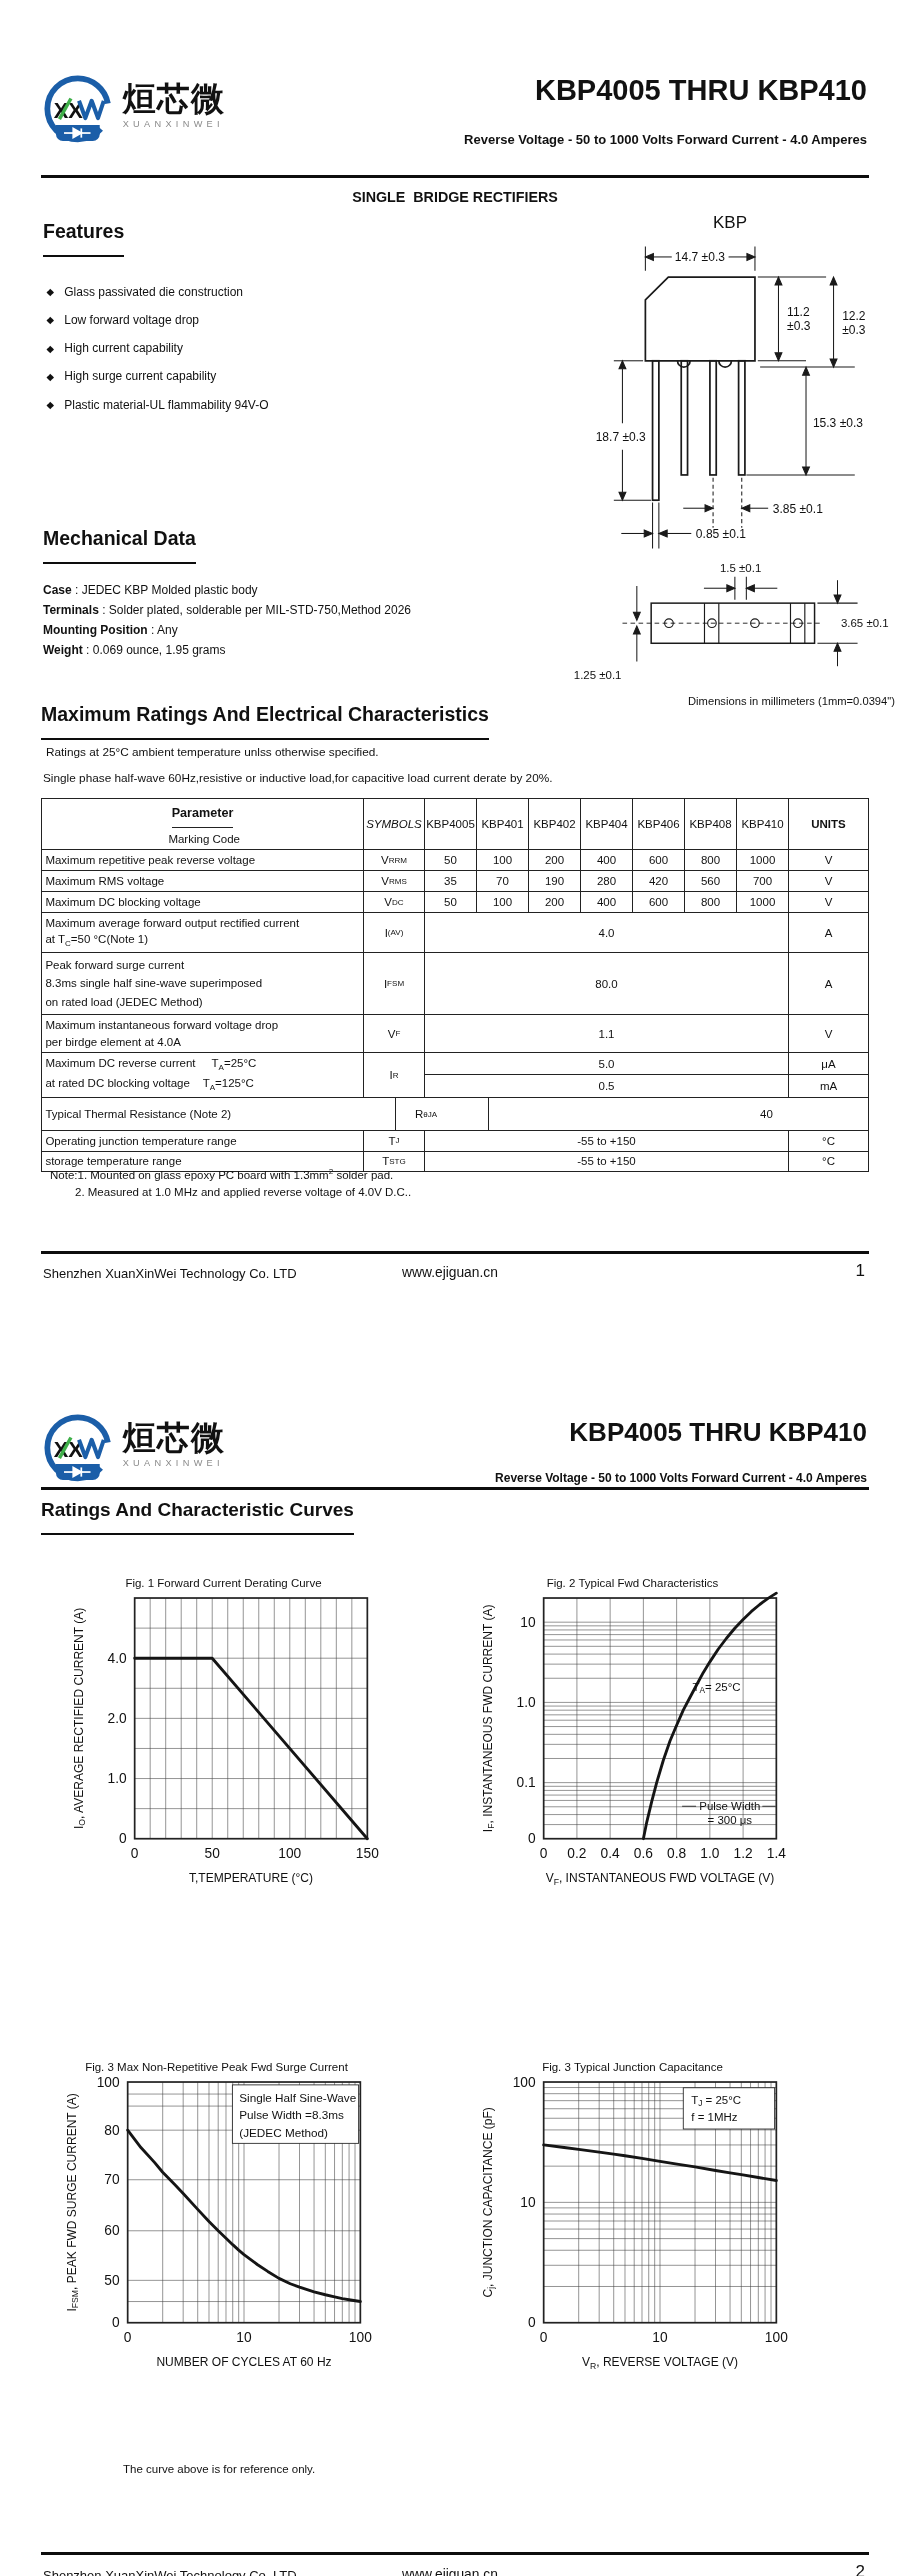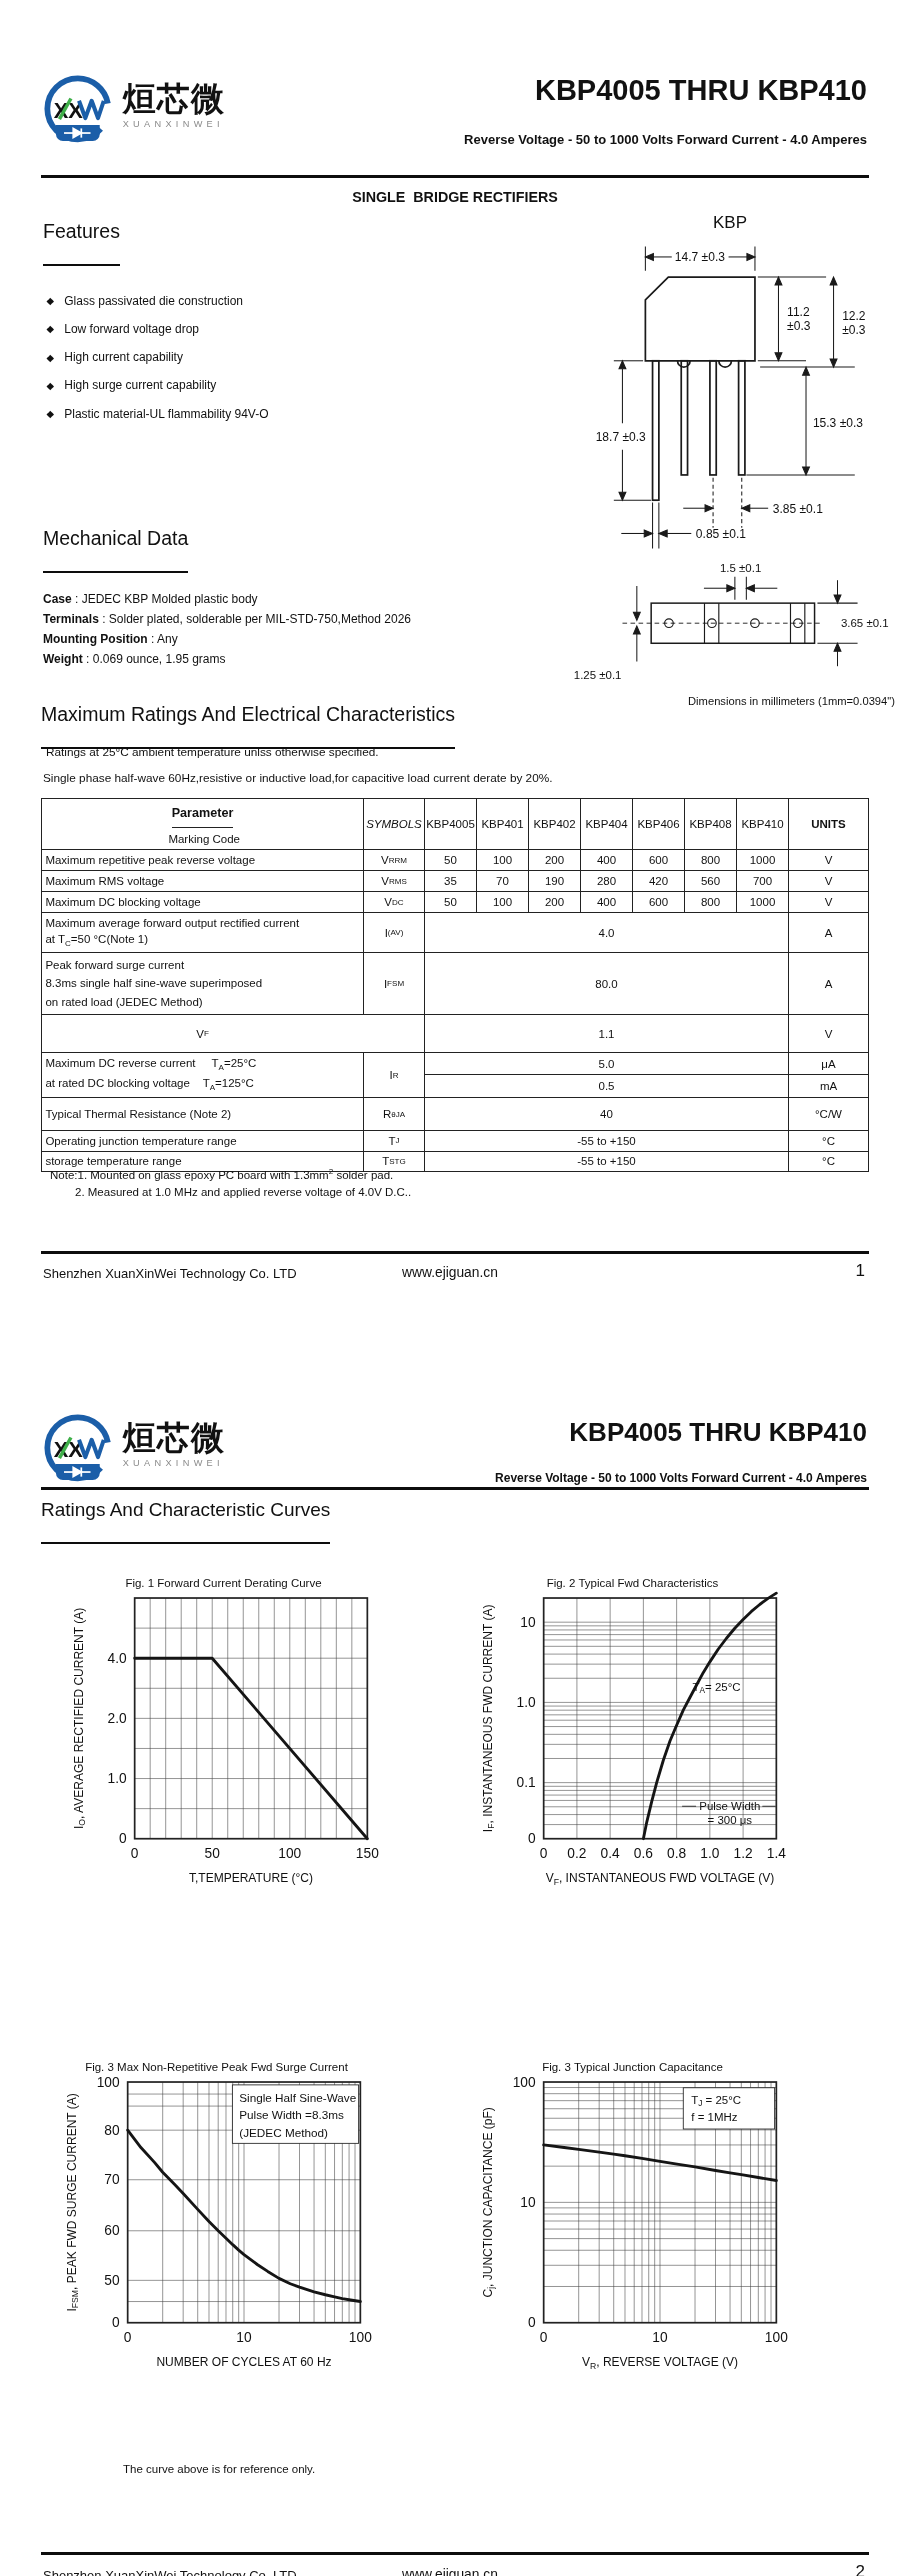--- a/index.html
+++ b/index.html
@@ -12,21 +12,21 @@
   .logo-mark{width:76px;height:76px;display:block;}
   .logo-txt{margin-left:5.7px;}
   .logo-cn{font-size:33px;font-weight:bold;line-height:36px;margin-top:9.2px;letter-spacing:1.1px;}
   .logo-en{font-size:9.2px;letter-spacing:4.3px;color:#8a8a8a;margin-top:2.3px;}
   .titleblock{position:absolute;right:43px;top:41px;text-align:right;}
   .doct{font-size:29px;font-weight:bold;line-height:31px;}
   .doct.small{font-size:26px;}
   .subtitle{font-size:13px;font-weight:bold;margin-top:26px;}
   .subtitle.small{font-size:12px;margin-top:23px;}
   .ptype{position:absolute;left:0;width:100%;top:155px;text-align:center;font-size:14.3px;font-weight:bold;white-space:pre;}
-  .h2u{font-size:19.5px;font-weight:normal;border-bottom:2.9px solid #0d0d0d;display:inline-block;padding-bottom:21px;}
+  .h2u{font-size:19.5px;font-weight:bold;border-bottom:2.9px solid #0d0d0d;display:inline-block;padding-bottom:12px;}
   
   .features{position:absolute;left:43px;top:186px;width:402px;}
   .feat-list{list-style:none;margin:27.5px 0 0 0;padding:0;}
   .feat-list li{display:flex;align-items:center;font-size:12px;margin-bottom:14.3px;}
   .feat-bullet{font-size:9.8px;margin:0 10.3px 0 3.4px;}
   
   .pkg{position:absolute;left:565px;top:179px;width:330px;margin:0;}
   .pkg-title{text-align:center;font-size:17px;margin-bottom:1.1px;}
   .pkg-note{font-size:11.2px;text-align:right;margin-top:1.1px;}
   svg text{fill:#111;}
@@ -336,20 +336,24 @@
             <div><span>on rated load (JEDEC Method)</span></div>
           </div>
           <div class="c">
             <span>I</span>
             <sub>FSM</sub>
           </div>
           <div class="c" style="grid-column: 3 / span 7;">80.0</div>
           <div class="c">A</div>
         </div>
         <div class="rt-row" style="height: 37px;">
+          <div class="c param">
+            <div><span>Maximum instantaneous forward voltage drop</span></div>
+            <div><span>per birdge element at 4.0A</span></div>
+          </div>
           <div class="c">
             <span>V</span>
             <sub>F</sub>
           </div>
           <div class="c" style="grid-column: 3 / span 7;">1.1</div>
           <div class="c">V</div>
         </div>
         <div class="rt-row" style="height: 44px; display: grid; grid-template-rows: 1fr 1fr;">
           <div class="c param" style="grid-row: 1 / span 2;">
             <div><span>Maximum DC reverse current&nbsp;&nbsp;&nbsp;&nbsp;&nbsp;T</span><sub>A</sub><span>=25°C</span></div>
@@ -357,21 +361,21 @@
           </div>
           <div class="c" style="grid-area: 1 / 2 / span 2;">
             <span>I</span>
             <sub>R</sub>
           </div>
           <div class="c" style="grid-area: 1 / 3 / auto / span 7; border-bottom: 1.1px solid rgb(34, 34, 34);">5.0</div>
           <div class="c" style="grid-area: 1 / 10; border-bottom: 1.1px solid rgb(34, 34, 34);">μA</div>
           <div class="c" style="grid-area: 2 / 3 / auto / span 7;">0.5</div>
           <div class="c" style="grid-area: 2 / 10;">mA</div>
         </div>
-        <div class="rt-row" style="height: 32px;">
+        <div class="rt-row" style="height: 32px; gap: 32px;">
           <div class="c param">
             <div><span>Typical Thermal Resistance (Note 2)</span></div>
           </div>
           <div class="c">
             <span>R</span>
             <sub>θJA</sub>
           </div>
           <div class="c" style="grid-column: 3 / span 7;">40</div>
           <div class="c">°C/W</div>
         </div>

